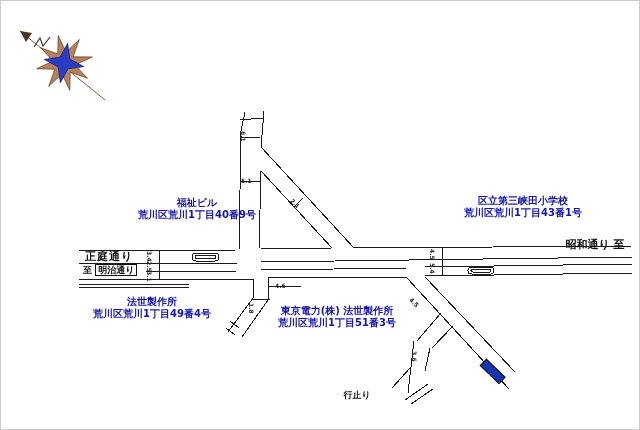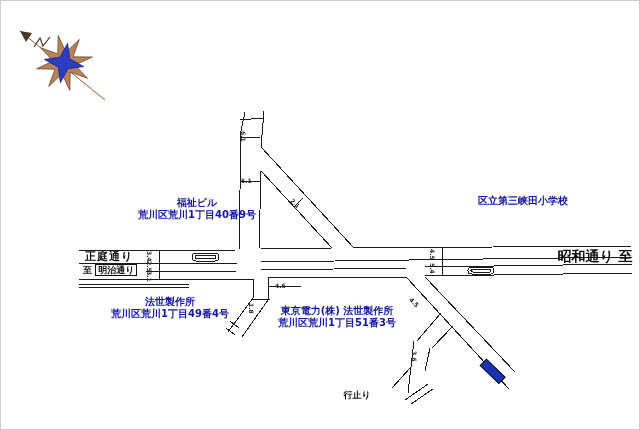--- a/index.html
+++ b/index.html
@@ -83,43 +83,44 @@
     </g>
   </svg>
 
   <div class="lbl" style="left:196px;top:196px">
     <div>福祉ビル</div>
     <div>荒川区荒川1丁目40番9号</div>
   </div>
 
   <div class="lbl" style="left:522px;top:194px">
     <div>区立第三峡田小学校</div>
+    <div>荒川区荒川1丁目43番1号</div>
   </div>
 
-  <div class="lbl" style="left:169px;top:295px">
+  <div class="lbl" style="left:151px;top:295px">
     <div>法世製作所</div>
     <div>荒川区荒川1丁目49番4号</div>
   </div>
 
   <div class="lbl" style="left:336px;top:304px">
     <div>東京電力(株) 法世製作所</div>
     <div>荒川区荒川1丁目51番3号</div>
   </div>
 
 
   <div class="lbl roadname big noshift" style="left:84px;top:250px">
     <span>正庭通り</span>
   </div>
 
   <div class="lbl roadname noshift" style="left:82px;top:263px;font-size:9px">
     <span>至</span>
     <span class="boxed">明治通り</span>
   </div>
 
-  <div class="lbl roadname" style="left:594px;top:249px;font-size:14px">
+  <div class="lbl roadname" style="left:594px;top:238px;font-size:11px">
     <span>昭和通り 至</span>
   </div>
 
   <div class="lbl roadname" style="left:356px;top:388px;font-size:9px">
     <span>行止り</span>
   </div>
 
   <span class="dim rot90" style="left:246px;top:130px">6.1</span>
   <span class="dim" style="left:240px;top:176px">5.1</span>
   <span class="dim rot45" style="left:293px;top:196px">2.1</span>

